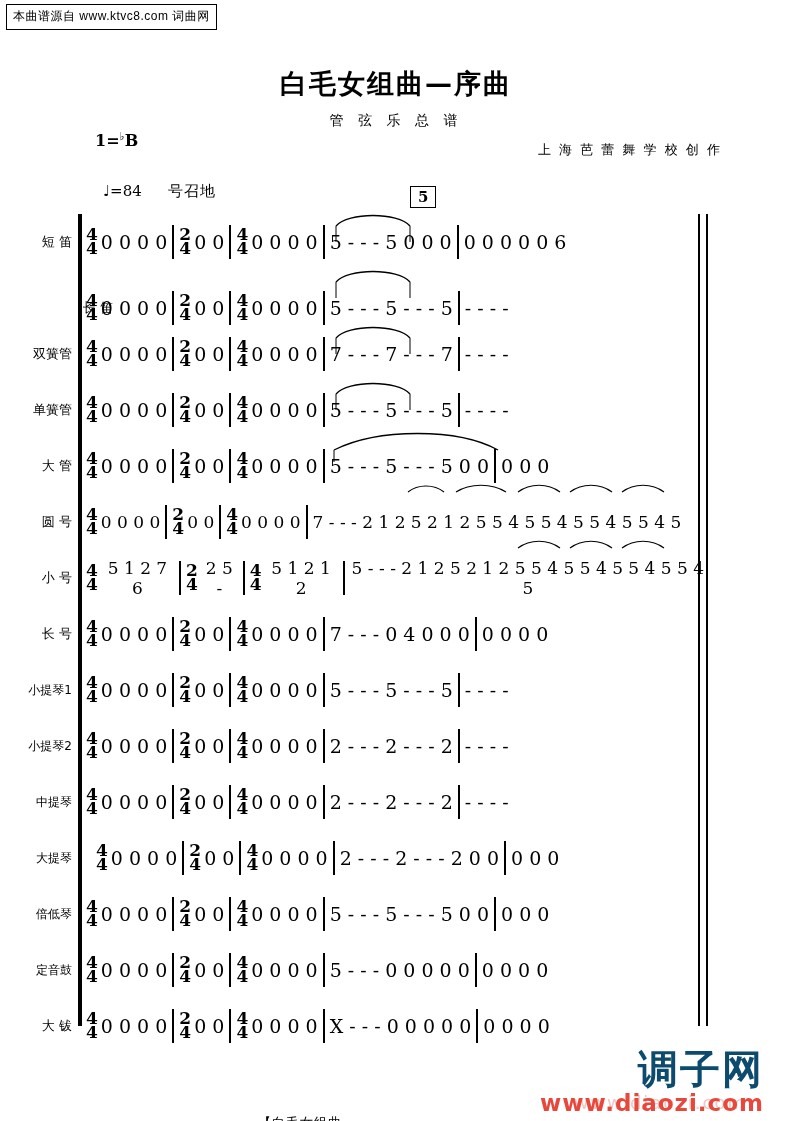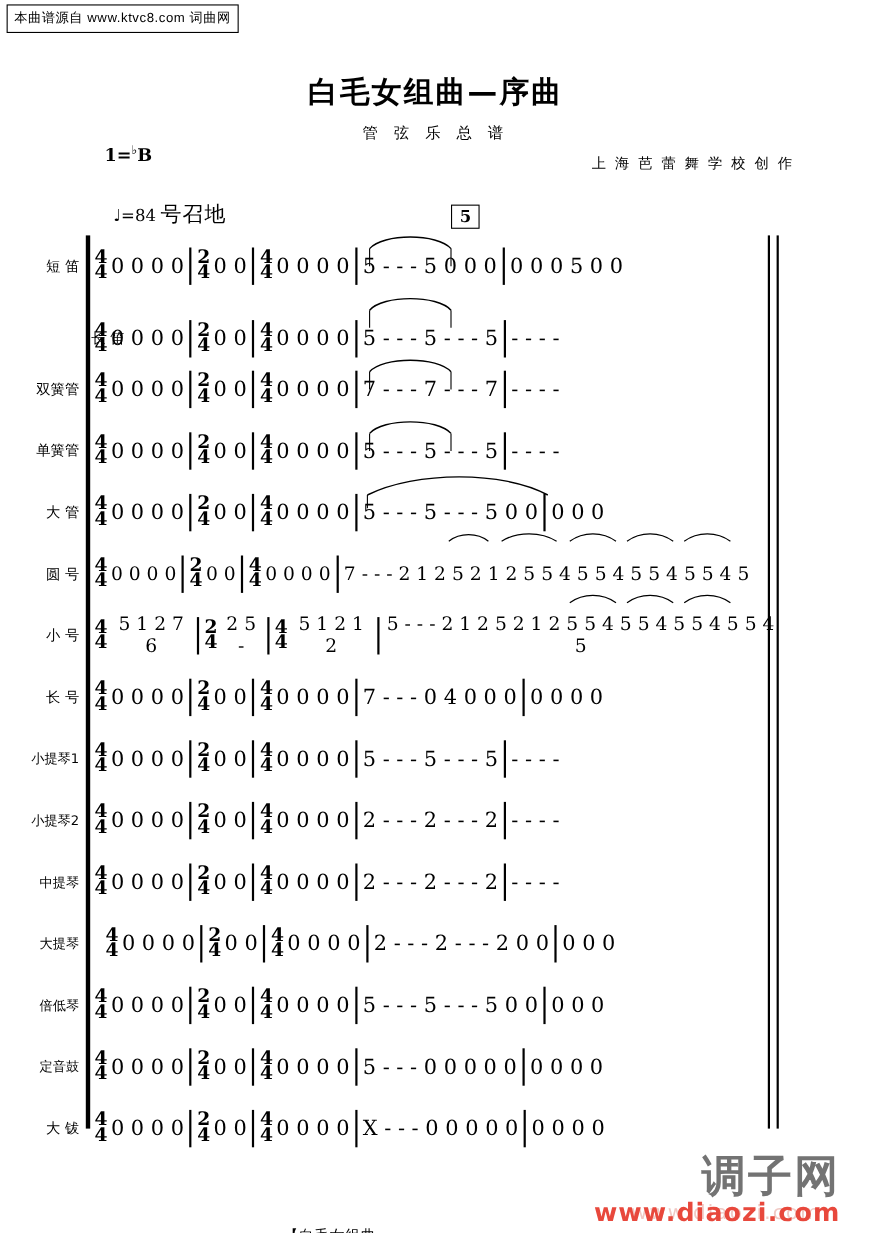--- a/index.html
+++ b/index.html
@@ -44,21 +44,21 @@
   }
   .credit .line2{display:block;}
   .credit .line2 .sp{display:inline-block;width:52px;}
   .tempo{
     position:absolute;left:103px;top:182px;
     font-family:"DejaVu Serif", serif;
     font-size:13px;
   }
   .tempo .note{font-size:15px;}
   .tempo .mark{
-    font-family:Liberation Mono, monospace;font-size:19px;letter-spacing:1px;
+    margin-left:22px;font-family:Liberation Mono, monospace;font-size:15px;letter-spacing:1px;
   }
   .rehearsal{
     position:absolute;left:410px;top:186px;
     border:1.5px solid #000;
     font-family:"DejaVu Serif", serif;
     font-size:15px;font-weight:bold;
     padding:1px 7px;
     background:#fff;
   }
 
@@ -107,21 +107,21 @@
   }
   .cell{display:inline-block;text-align:center;}
   .footer-label{
     position:absolute;left:258px;top:1069px;
     font-family:"DejaVu Sans", sans-serif;
     font-size:13px;letter-spacing:1px;margin-top:45px;
   }
   .wm-title{
     position:absolute;right:28px;top:1042px;
     font-family:"DejaVu Sans", sans-serif;
-    font-size:40px;font-weight:bold;color:#737373;letter-spacing:2px;
+    font-size:40px;font-weight:bold;color:#0c4a6e;letter-spacing:2px;
   }
   .wm-url{
     position:absolute;right:28px;top:1090px;
     font-family:"DejaVu Sans", sans-serif;
     font-size:23px;font-weight:bold;color:#e8483c;letter-spacing:1px;
   }
   .wm-ghost{
     position:absolute;right:45px;top:1092px;
     font-family:"DejaVu Sans", sans-serif;
     font-size:18px;color:#f0c9c4;letter-spacing:2px;
@@ -197,21 +197,21 @@
       <span class="cell">0 0</span>
       <span class="bar"></span>
       <span class="ts">
           <b>4</b>
           <b>4</b>
         </span>
       <span class="cell">0 0 0 0</span>
       <span class="bar"></span>
       <span class="cell">5 - - - 5 0  0 0</span>
       <span class="bar"></span>
-      <span class="cell">0 0   0   5   0   0</span>
+      <span class="cell">0 0   0   0   0   6</span>
     </div>
   </div>
 
   <div class="staff" style="top:66px;padding-left:41px;">
     <div class="inst">长 笛</div>
     <div class="row">
       <span class="ts">
           <b>4</b>
           <b>4</b>
         </span>

